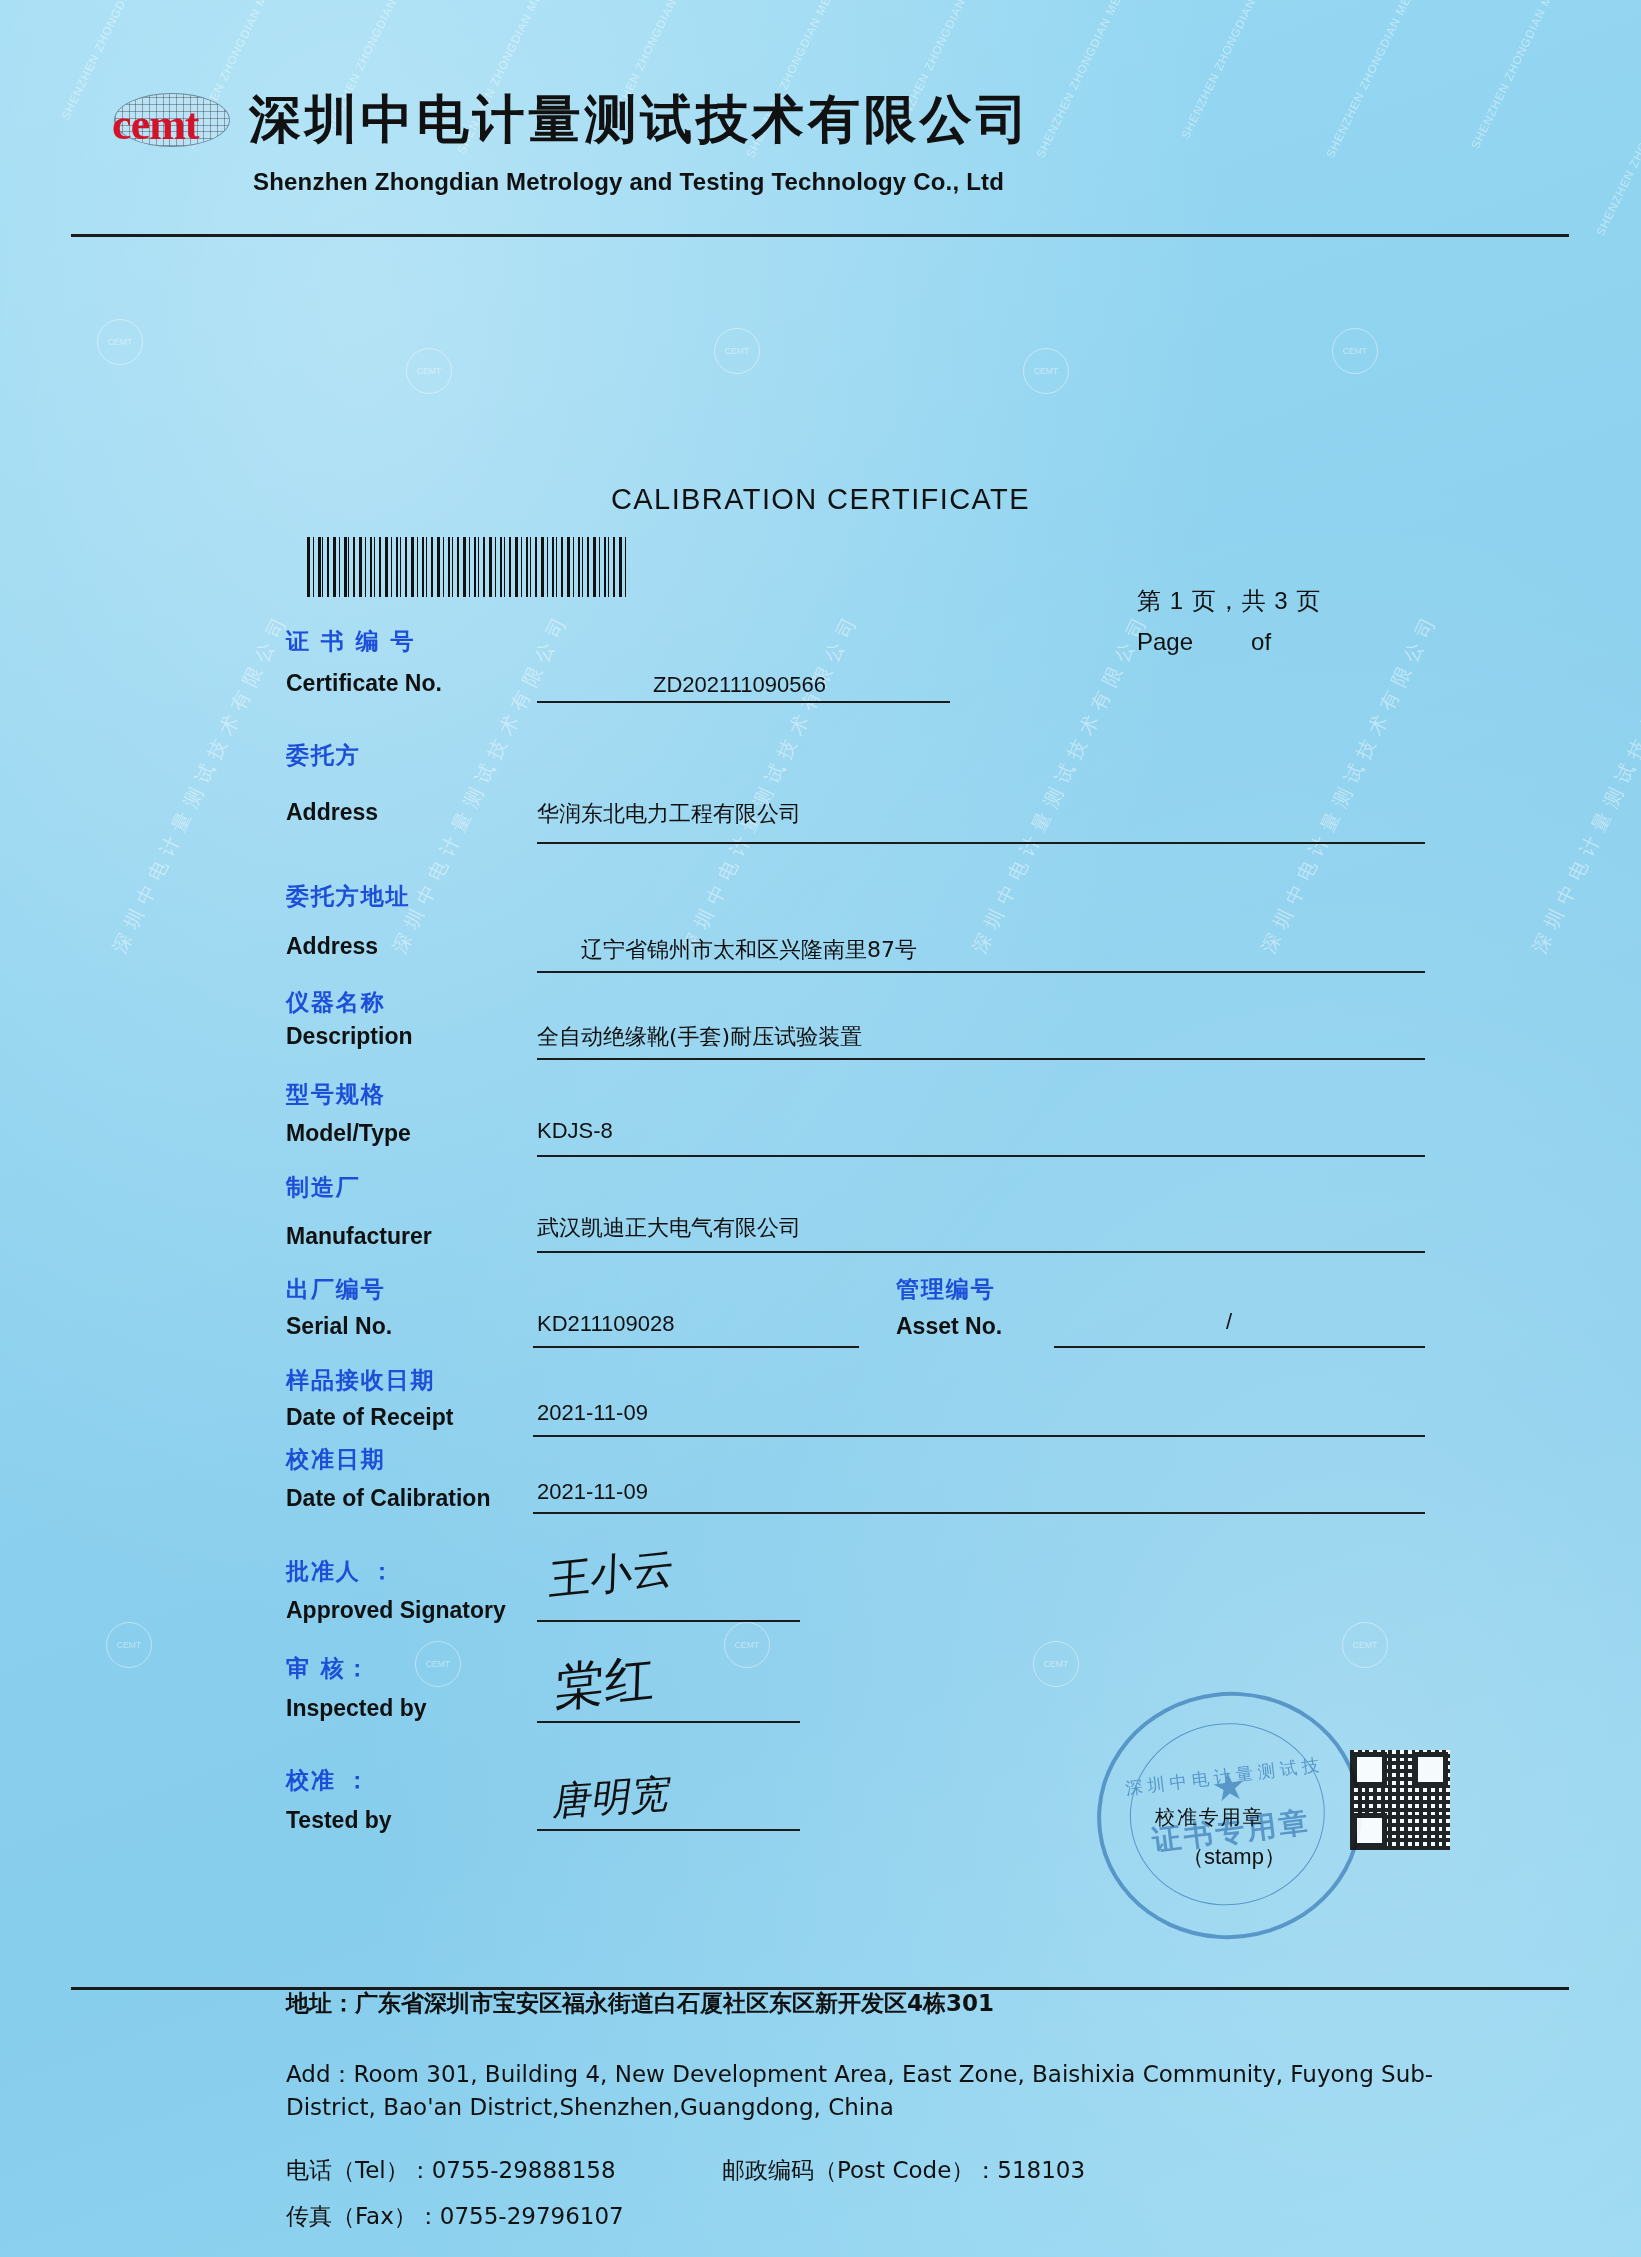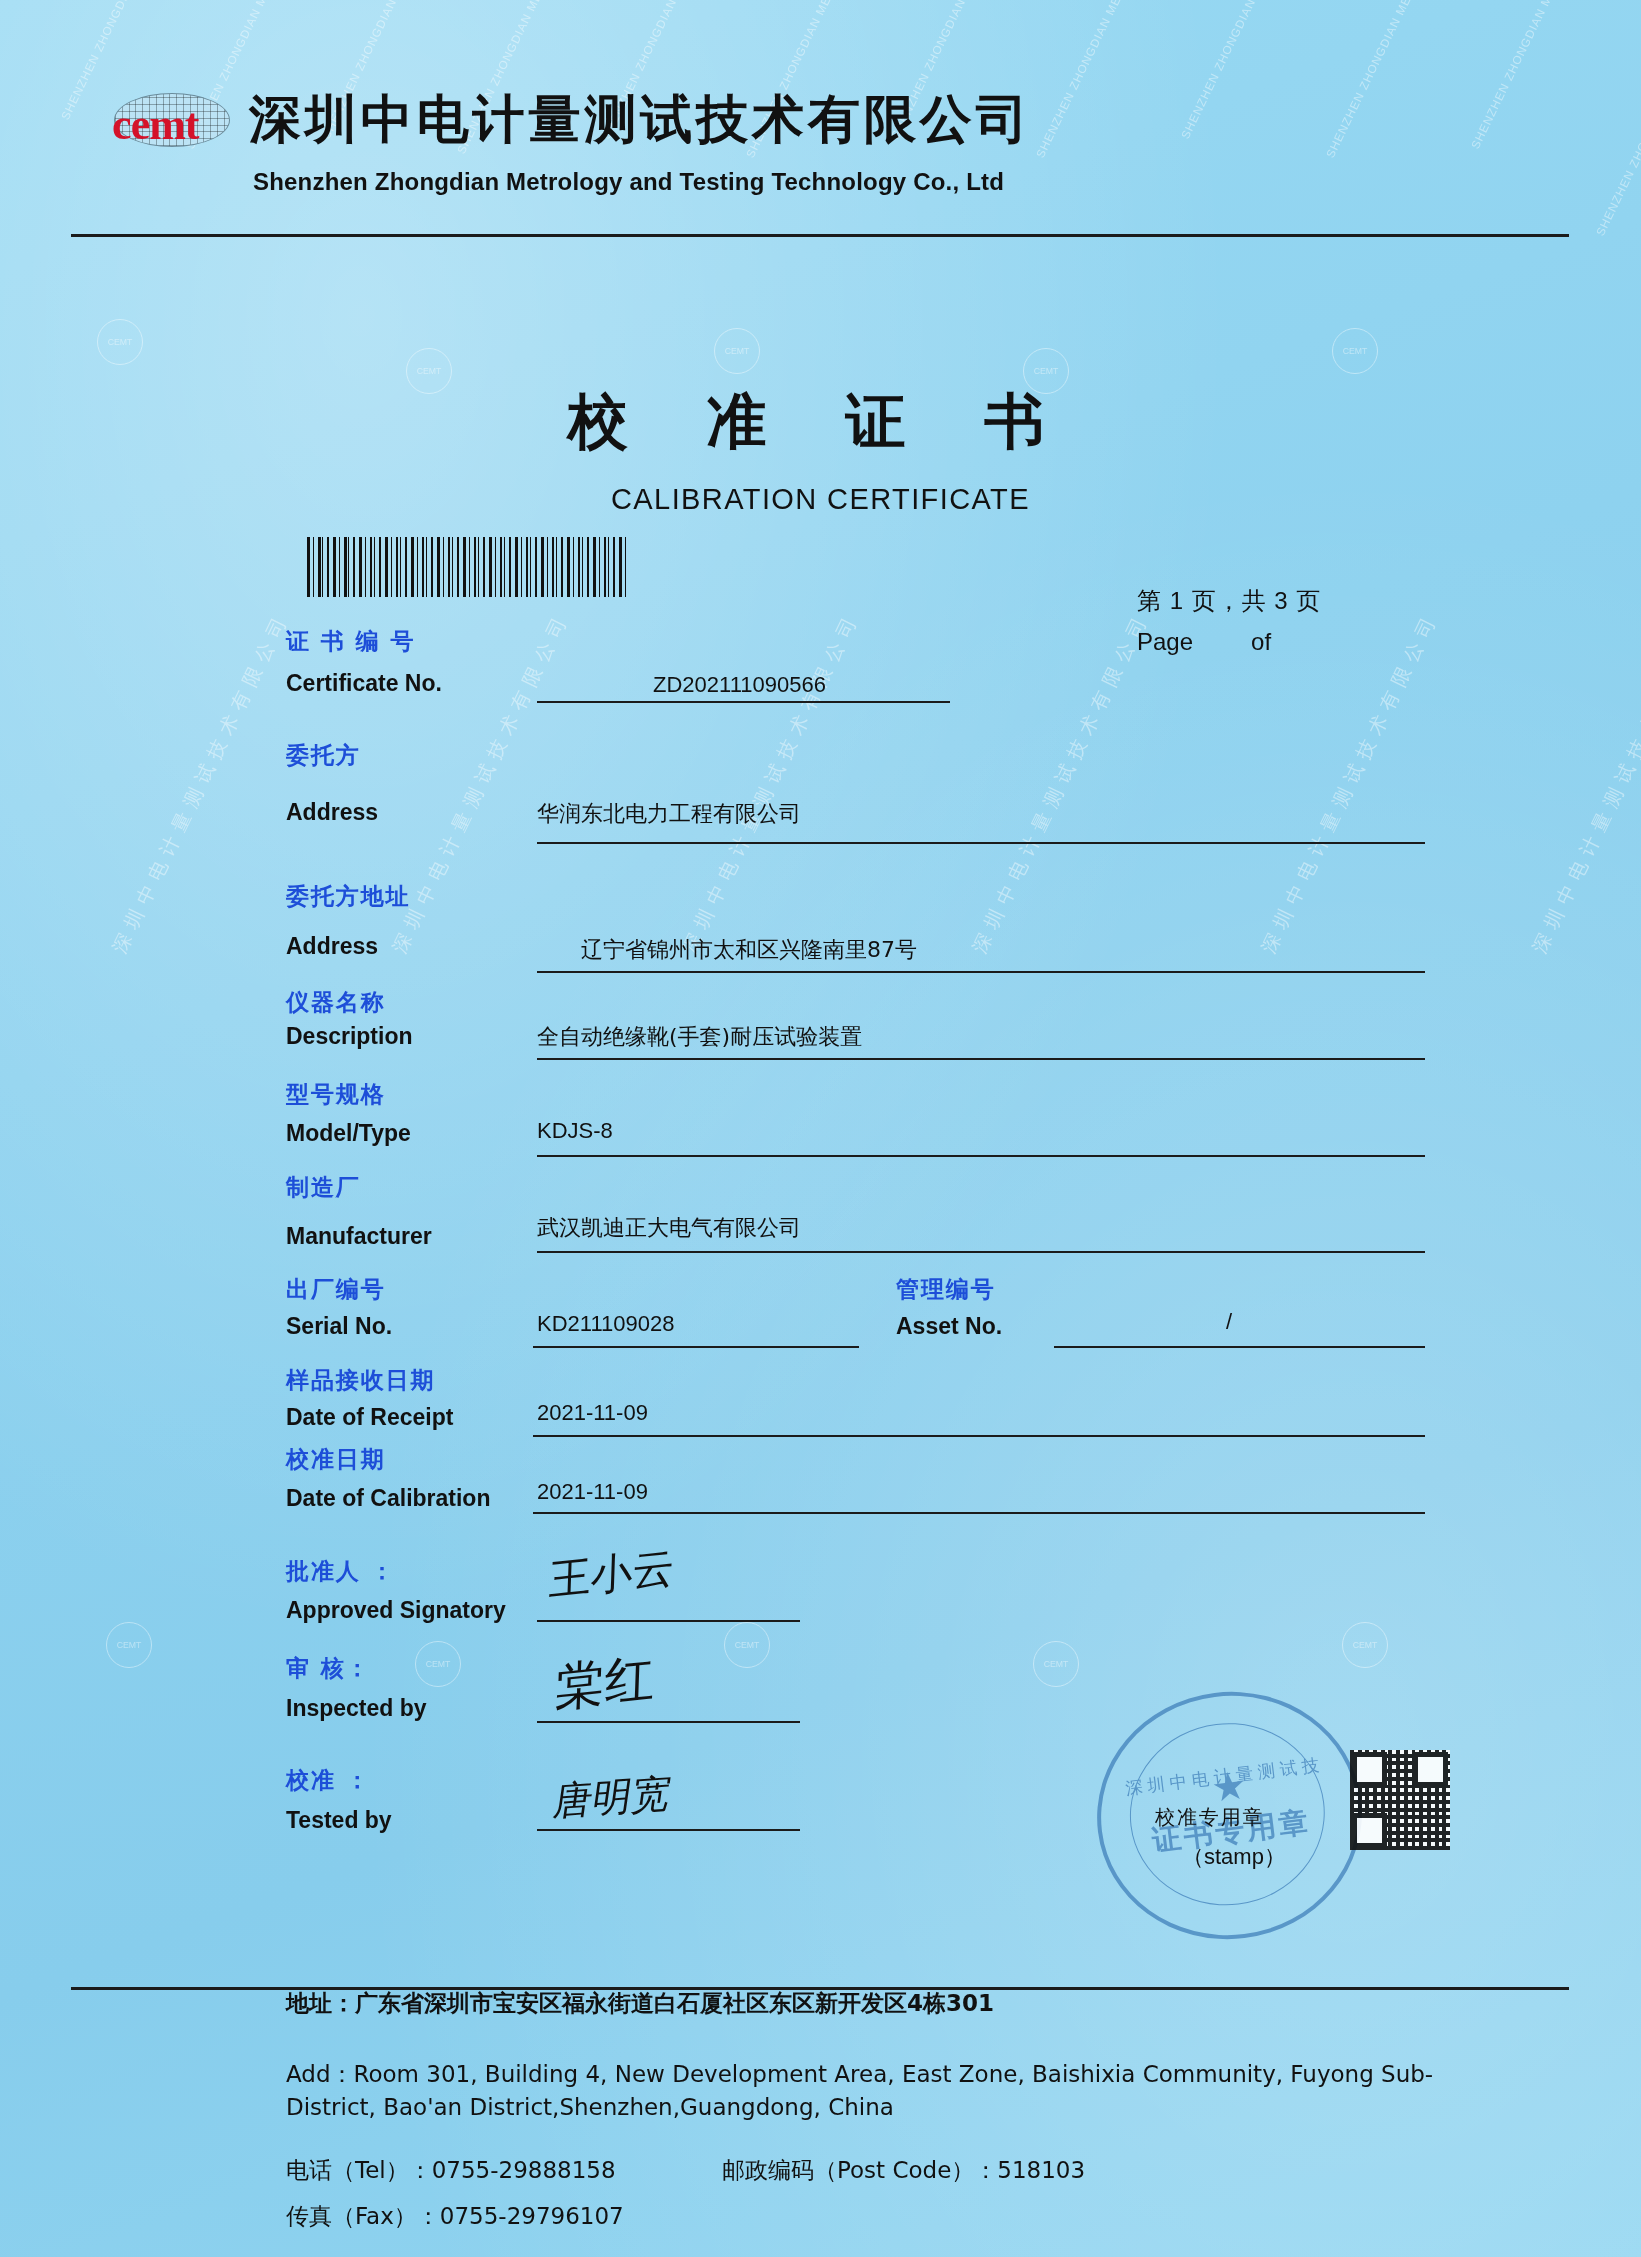--- a/index.html
+++ b/index.html
@@ -359,21 +359,20 @@
   <div class="header">
     <div class="logo-box">
       <div class="logo-grid"></div>
       <div class="logo-text">cemt</div>
     </div>
     <div class="cn-title">深圳中电计量测试技术有限公司</div>
     <div class="en-title">Shenzhen Zhongdian Metrology and Testing Technology Co., Ltd</div>
     <div class="hdr-rule"></div>
   </div>
 
-  <div class="doc-title-cn">校 准 证 书</div>
   <div class="doc-title-en">CALIBRATION    CERTIFICATE</div>
 
   <div class="barcode"></div>
   <div class="page-of">第 1 页，共 3 页</div>
   <div class="page-of-en">
     <span>Page</span><span class="gap"></span><span>of</span>
   </div>
 
   <div class="field lbl-cn" style="left:286px; top:626px;">证 书 编 号</div>
   <div class="field lbl-en" style="left:286px; top:670px;">Certificate  No.</div>

